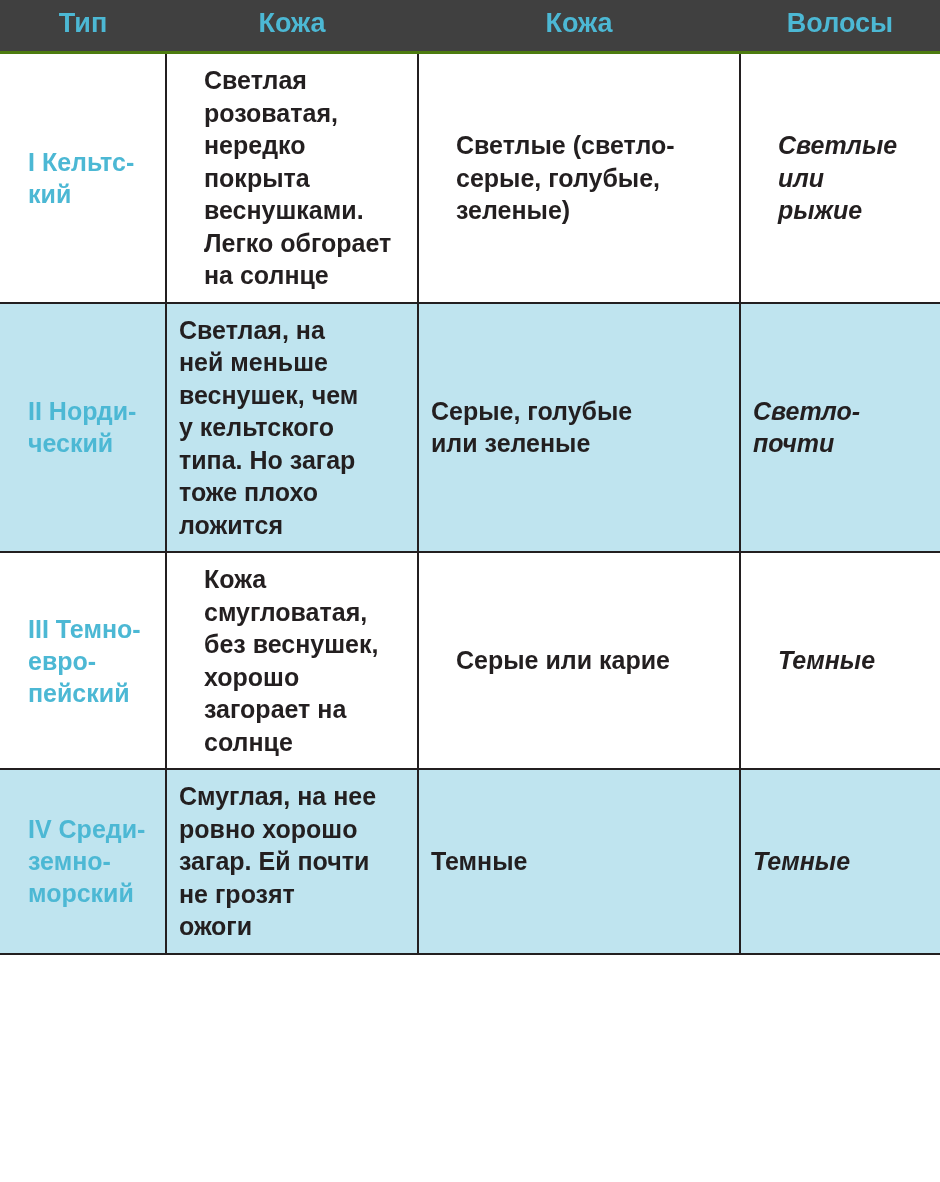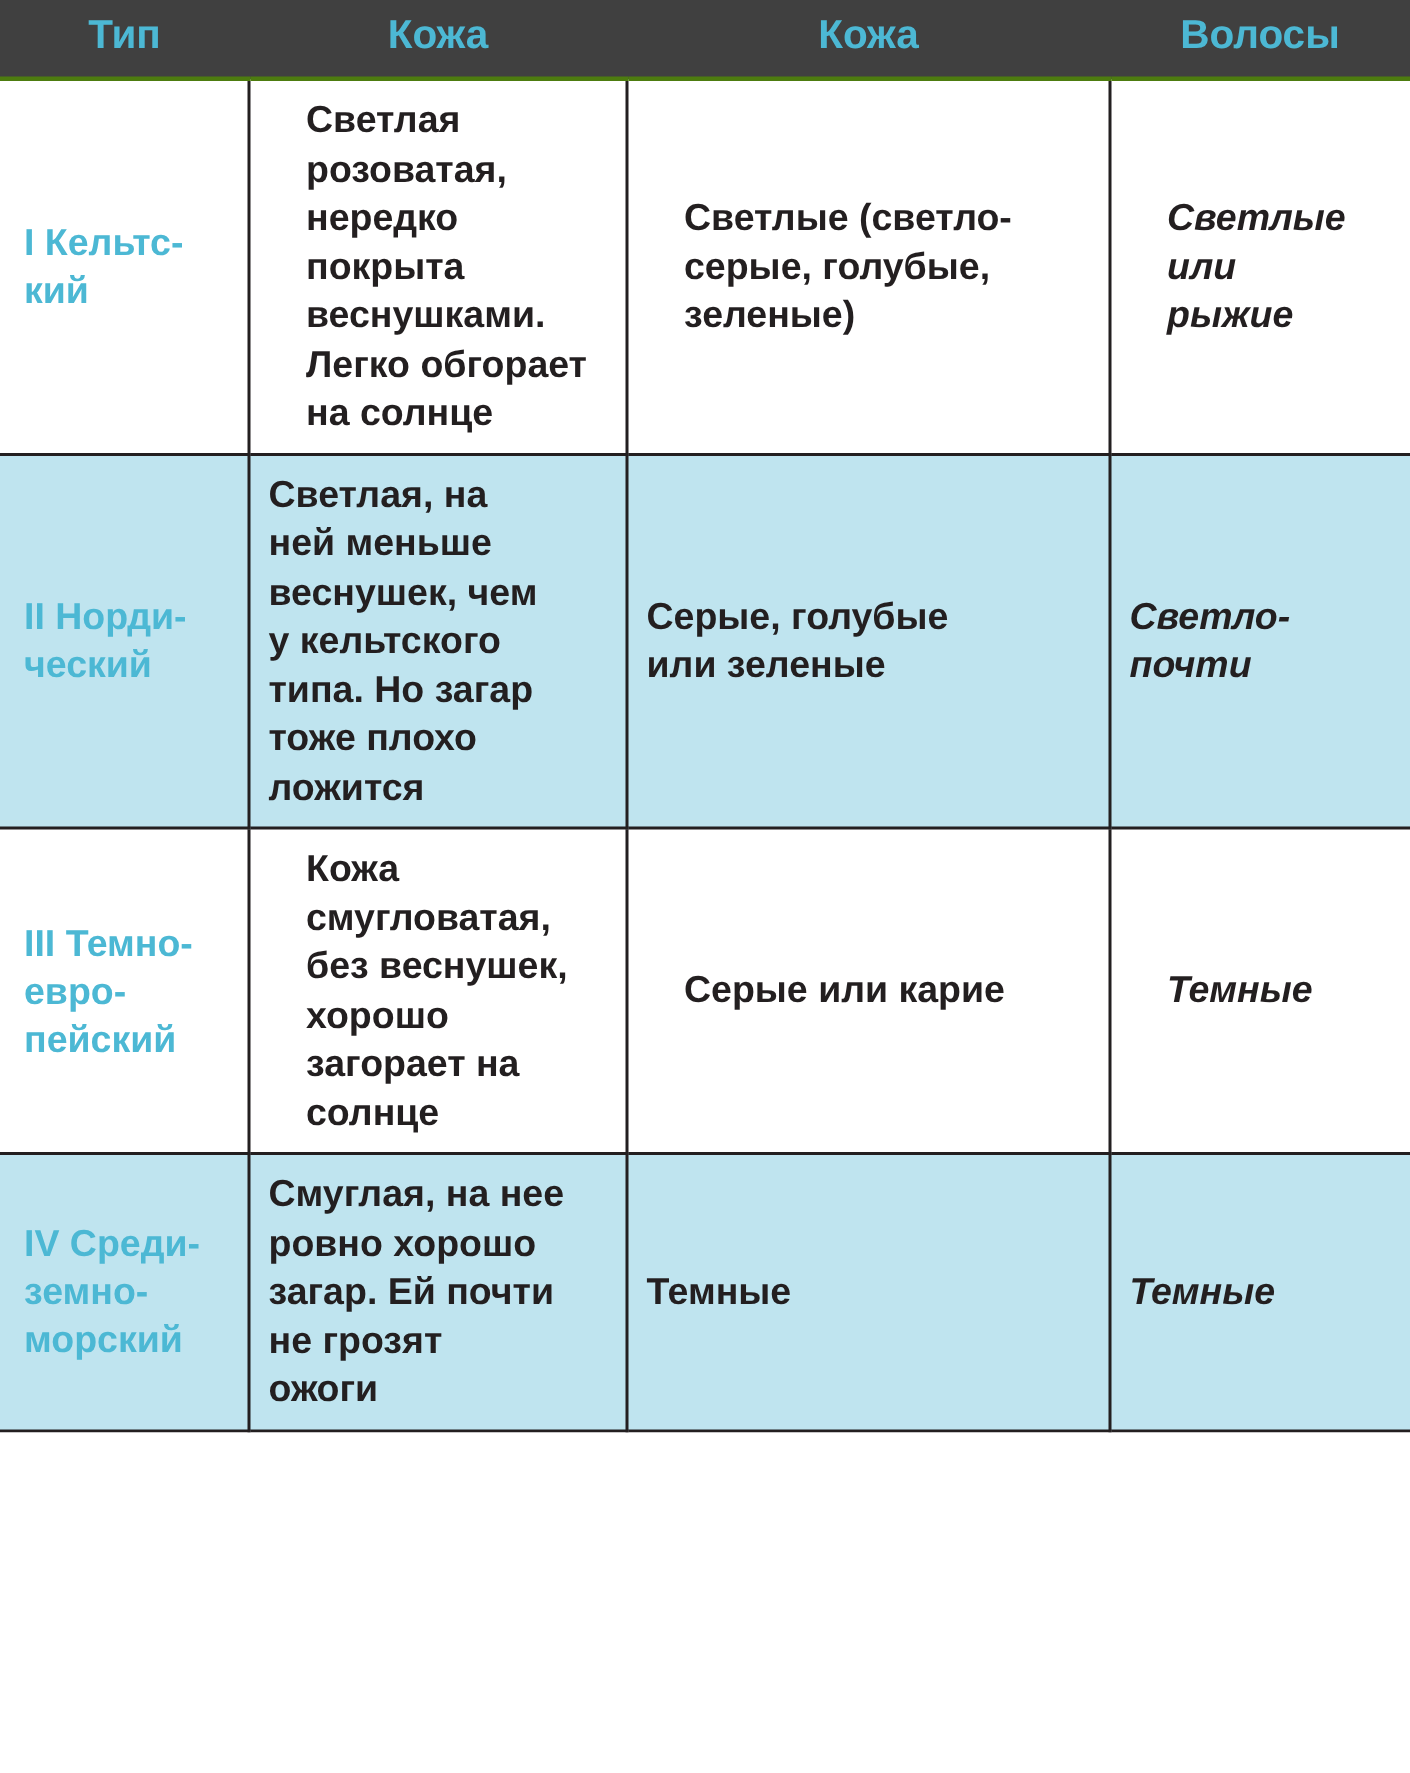--- a/index.html
+++ b/index.html
@@ -46,21 +46,21 @@
   }
   table.skin-table tbody td {
     border-left: none;
   }
   table.skin-table tbody td.col-type {
     color: #4cb8d4;
     font-size: 25px;
     font-weight: bold;
     line-height: 1.28;
     text-align: left;
-    padding-left: 16px;
+    padding-left: 28px;
     border-left: none;
   }
   table.skin-table tbody td.col-skin,
   table.skin-table tbody td.col-eyes,
   table.skin-table tbody td.col-hair {
     color: #231f20;
     font-size: 25px;
     font-weight: bold;
     line-height: 1.30;
   }

